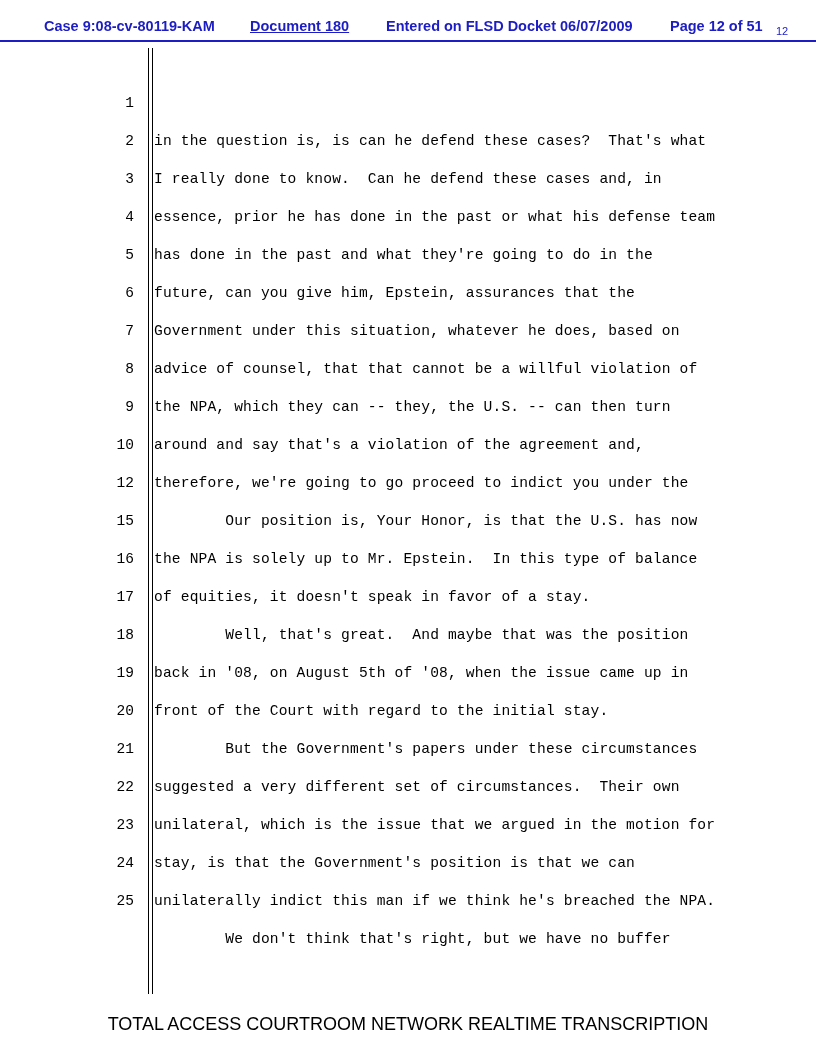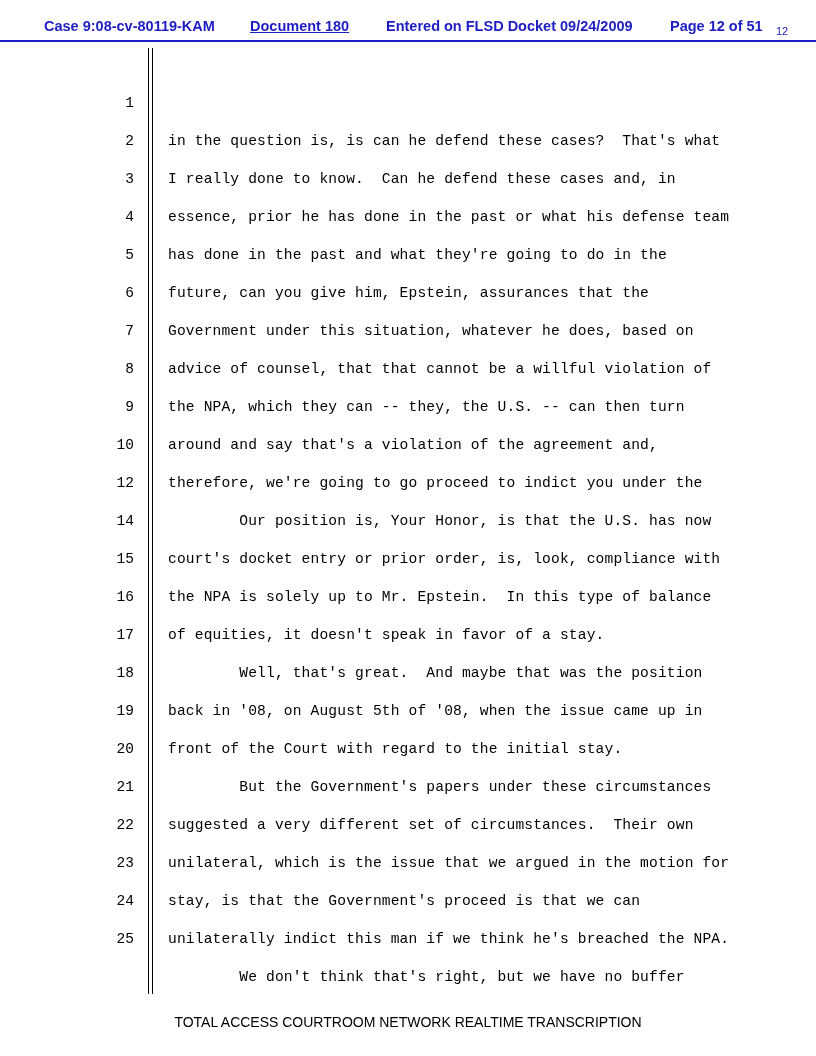--- a/index.html
+++ b/index.html
@@ -96,48 +96,48 @@
     position: absolute;
     left: 108px;
     width: 26px;
     text-align: right;
     font-family: "Liberation Mono", monospace;
     font-size: 14.5px;
     color: #000000;
   }
   .line .txt {
     position: absolute;
-    left: 168px;
+    left: 154px;
     font-family: "Liberation Mono", monospace;
     font-size: 14.6px;
     letter-spacing: 0.15px;
     color: #000000;
   }
 
   
   .footer {
     position: absolute;
     top: 1014px;
     left: 0;
     width: 816px;
     text-align: center;
     font-family: "Liberation Sans", sans-serif;
-    font-size: 14px;
+    font-size: 18px;
     color: #000000;
   }
 </style>
 </head>
 <body>
 
 <div class="page">
 
   <div class="ecf-header">
     <span class="seg ecf-case">Case 9:08-cv-80119-KAM</span>
     <span class="seg ecf-doc">Document 180</span>
-    <span class="seg ecf-entered">Entered on FLSD Docket 09/24/2009</span>
+    <span class="seg ecf-entered">Entered on FLSD Docket 06/07/2009</span>
     <span class="seg ecf-page">Page 12 of 51</span>
     <span class="ecf-pagenum-small">12</span>
   </div>
   <div class="ecf-rule"></div>
 
   <div class="transcript">
     <div class="rule-outer"></div>
     <div class="rule-inner"></div>
 
     <div class="lines">
@@ -180,24 +180,20 @@
       </div>
       <div class="line">
         <span class="num">10</span>
         <span class="txt">therefore, we're going to go proceed to indict you under the</span>
       </div>
       <div class="line">
         <span class="num">12</span>
         <span class="txt">        Our position is, Your Honor, is that the U.S. has now</span>
       </div>
       <div class="line">
-        <span class="num">14</span>
-        <span class="txt">court's docket entry or prior order, is, look, compliance with</span>
-      </div>
-      <div class="line">
         <span class="num">15</span>
         <span class="txt">the NPA is solely up to Mr. Epstein.  In this type of balance</span>
       </div>
       <div class="line">
         <span class="num">16</span>
         <span class="txt">of equities, it doesn't speak in favor of a stay.</span>
       </div>
       <div class="line">
         <span class="num">17</span>
         <span class="txt">        Well, that's great.  And maybe that was the position</span>
@@ -217,21 +213,21 @@
       <div class="line">
         <span class="num">21</span>
         <span class="txt">suggested a very different set of circumstances.  Their own</span>
       </div>
       <div class="line">
         <span class="num">22</span>
         <span class="txt">unilateral, which is the issue that we argued in the motion for</span>
       </div>
       <div class="line">
         <span class="num">23</span>
-        <span class="txt">stay, is that the Government's proceed is that we can</span>
+        <span class="txt">stay, is that the Government's position is that we can</span>
       </div>
       <div class="line">
         <span class="num">24</span>
         <span class="txt">unilaterally indict this man if we think he's breached the NPA.</span>
       </div>
       <div class="line">
         <span class="num">25</span>
         <span class="txt">        We don't think that's right, but we have no buffer</span>
       </div>
 

